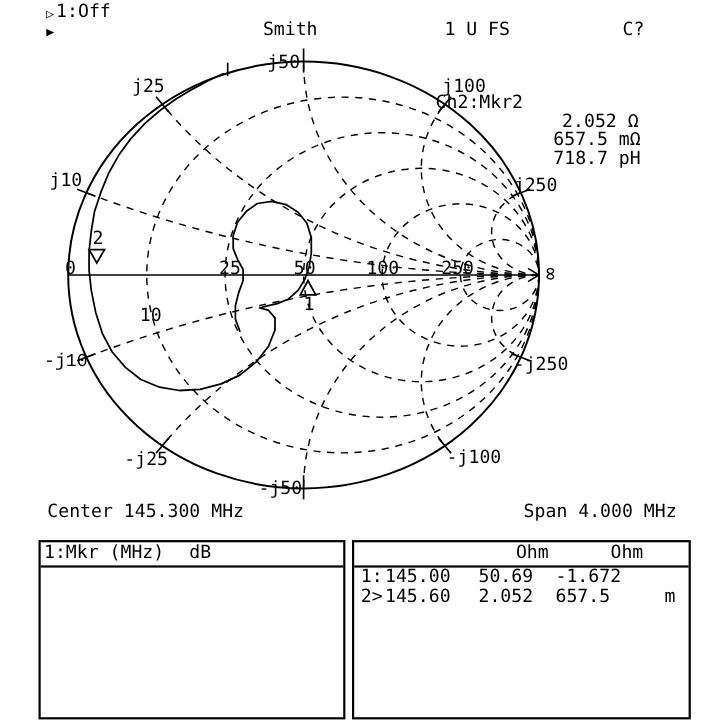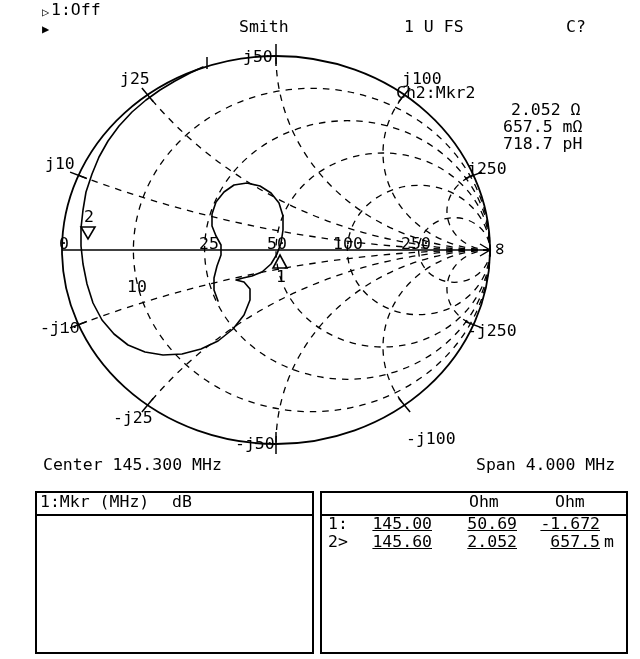--- a/index.html
+++ b/index.html
@@ -3,21 +3,21 @@
 <meta charset="utf-8">
 <style>
   html,body{margin:0;padding:0;background:#e8e8e8;}
   .screen{
     position:relative;width:640px;height:659px;background:#ffffff;
     font-family:"DejaVu Sans Mono","Liberation Mono",monospace;
     font-size:16.5px;line-height:16px;color:#000;overflow:hidden;
   }
   .t{position:absolute;white-space:pre;}
   .ctr{text-align:center;}
-  .rt{text-align:right;text-decoration:underline;}
+  .rt{}
   .tri{font-size:12px;line-height:14px;}
   svg{position:absolute;left:0;top:0;pointer-events:none;}
   .panel{position:absolute;border:2px solid #000;background:transparent;}
   .panel .hdr{height:21px;border-bottom:2px solid #000;}
   .inf{transform:rotate(90deg);font-size:19px;}
 </style>
 </head>
 <body>
 
 <div class="screen">
@@ -97,21 +97,21 @@
 
   <span class="t" style="left:243px;top:49px;">j50</span>
   <span class="t" style="left:120px;top:71px;">j25</span>
   <span class="t" style="left:45px;top:156px;">j10</span>
   <span class="t" style="left:40px;top:321px;font-family:Liberation Mono, monospace;">-j10</span>
   <span class="t" style="left:113px;top:410px;">-j25</span>
   <span class="t" style="left:235px;top:436px;">-j50</span>
   <span class="t" style="left:402px;top:71px;">j100</span>
   <span class="t" style="left:467px;top:161px;text-align:center;">j250</span>
   <span class="t" style="left:467px;top:323px;">-j250</span>
-  <span class="t" style="left:406px;top:408px;margin-top:23px;">-j100</span>
+  <span class="t" style="left:406px;top:408px;">-j100</span>
 
   <span class="t" style="left:84px;top:209px;">2</span>
   <span class="t" style="left:276px;top:269px;">1</span>
 
   <span class="t" style="left:43px;top:457px;">Center 145.300 MHz</span>
   <span class="t" style="left:476px;top:457px;">Span 4.000 MHz</span>
 
   <div class="panel" style="left:35px;top:491px;width:275px;height:159px;">
     <div class="hdr"></div>
   </div>

